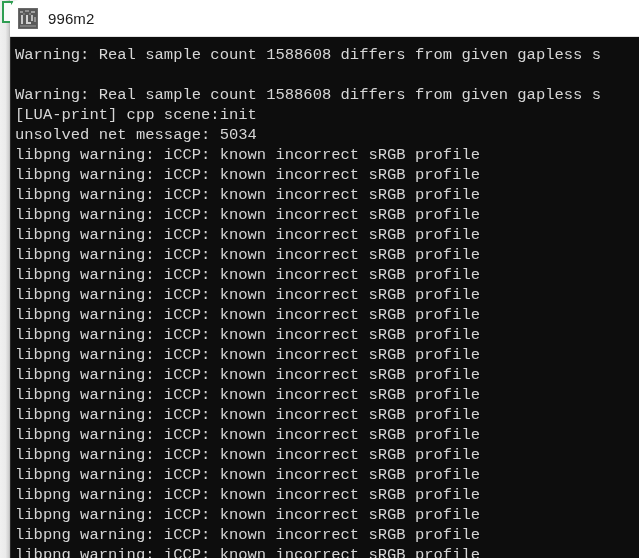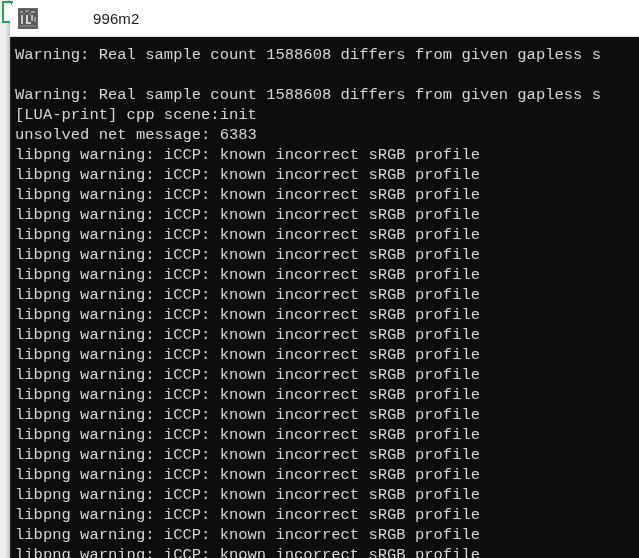--- a/index.html
+++ b/index.html
@@ -65,21 +65,20 @@
     top: 0;
     width: 629px;
     height: 37px;
     background: #ffffff;
     border-top-left-radius: 9px;
     box-shadow: 0 0 0 0 rgba(0,0,0,0);
     display: flex;
     align-items: center;
     padding-left: 8px;
     box-sizing: border-box;
-    gap: 45px;
   }
   .title-bar::after {
     content: "";
     position: absolute;
     left: 0; right: 0; bottom: 0;
     height: 1px;
     background: #e2e2e2;
   }
 
   .app-icon {
@@ -182,21 +181,21 @@
       </span>
       <span class="title-text">996m2</span>
     </div>
 
     <div class="console">
       <div class="console-inner" id="console-inner">
           <div class="line">Warning: Real sample count 1588608 differs from given gapless s</div>
           <div class="line blank"></div>
           <div class="line">Warning: Real sample count 1588608 differs from given gapless s</div>
           <div class="line">[LUA-print] cpp scene:init</div>
-          <div class="line">unsolved net message: 6383</div>
+          <div class="line">unsolved net message: 5034</div>
           <div class="line">libpng warning: iCCP: known incorrect sRGB profile</div>
           <div class="line">libpng warning: iCCP: known incorrect sRGB profile</div>
           <div class="line">libpng warning: iCCP: known incorrect sRGB profile</div>
           <div class="line">libpng warning: iCCP: known incorrect sRGB profile</div>
           <div class="line">libpng warning: iCCP: known incorrect sRGB profile</div>
           <div class="line">libpng warning: iCCP: known incorrect sRGB profile</div>
           <div class="line">libpng warning: iCCP: known incorrect sRGB profile</div>
           <div class="line">libpng warning: iCCP: known incorrect sRGB profile</div>
           <div class="line">libpng warning: iCCP: known incorrect sRGB profile</div>
           <div class="line">libpng warning: iCCP: known incorrect sRGB profile</div>

